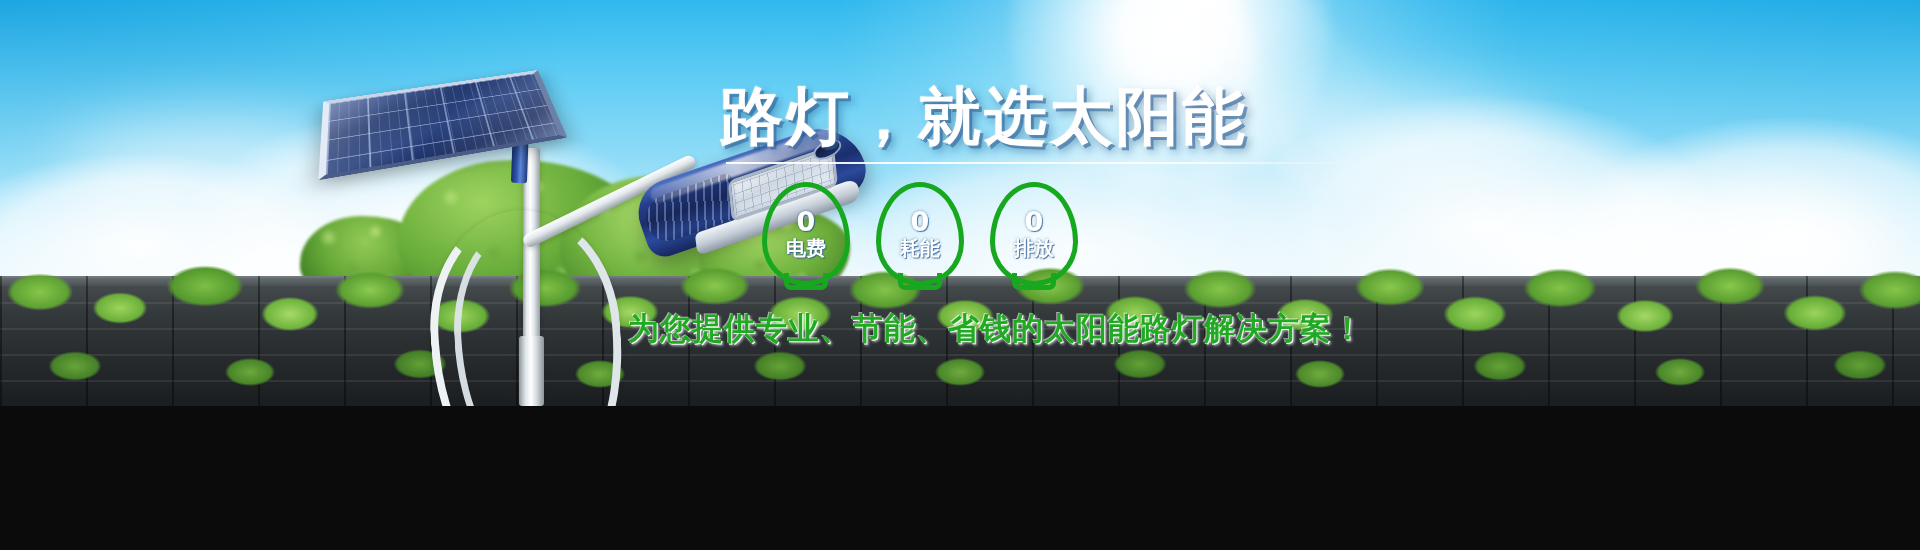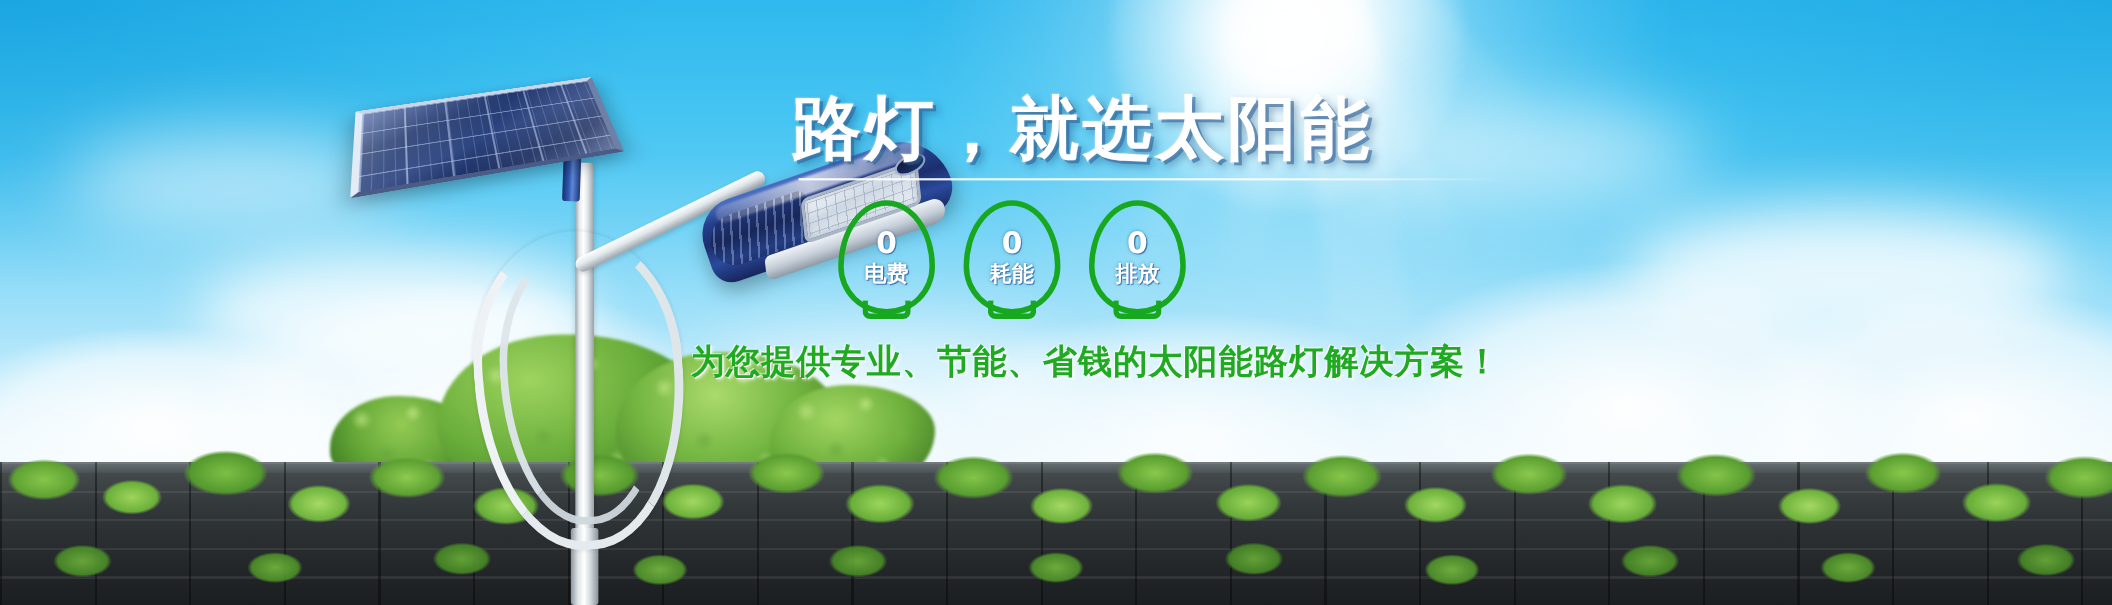--- a/index.html
+++ b/index.html
@@ -2,21 +2,21 @@
 <html lang="zh"><head>
 <meta charset="utf-8">
 <title>Solar Street Light Banner</title>
 <style>
   * { margin:0; padding:0; box-sizing:border-box; }
   html,body { background:#0b0b0b; }
   body { font-family:"Liberation Sans","DejaVu Sans",sans-serif; }
 
   .banner{
     position:relative;
-    width:1920px; height:550px;
+    width:1920px; height:406px;
     overflow:hidden;
     background:#3fc0f0;
     text-decoration:underline;
   }
 
   
   .sky{
     position:absolute; inset:0;
     background:
       linear-gradient(180deg,

